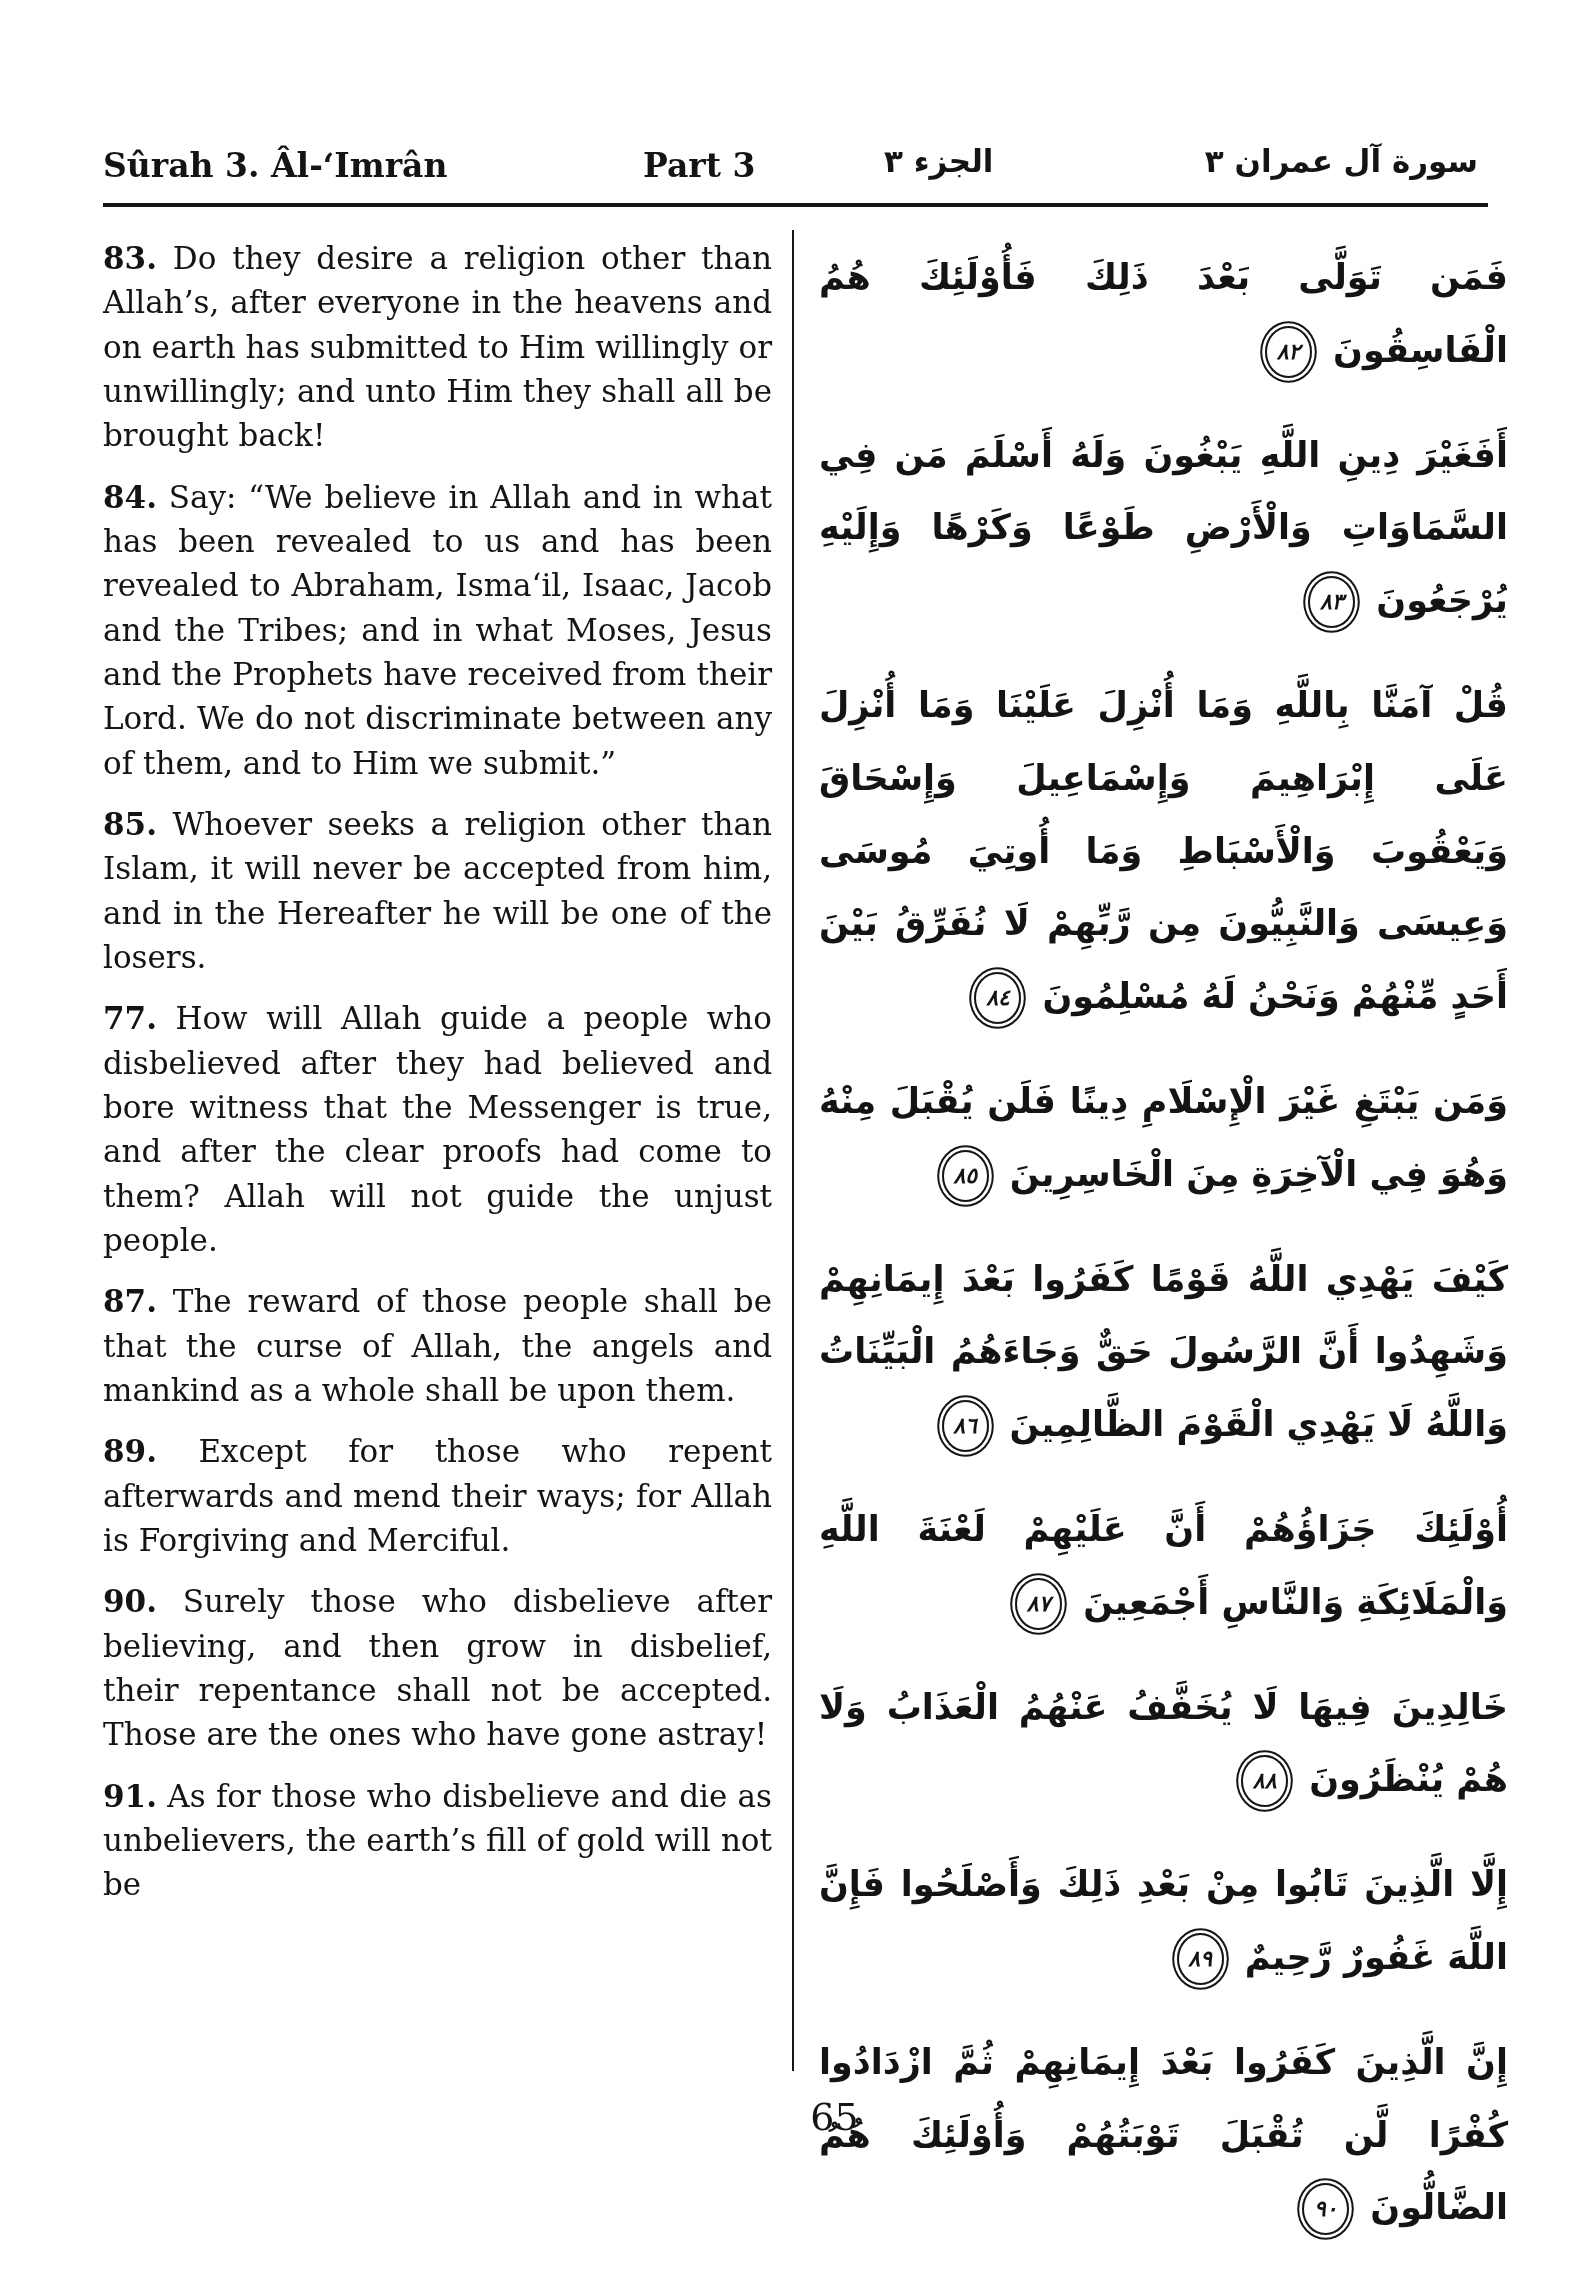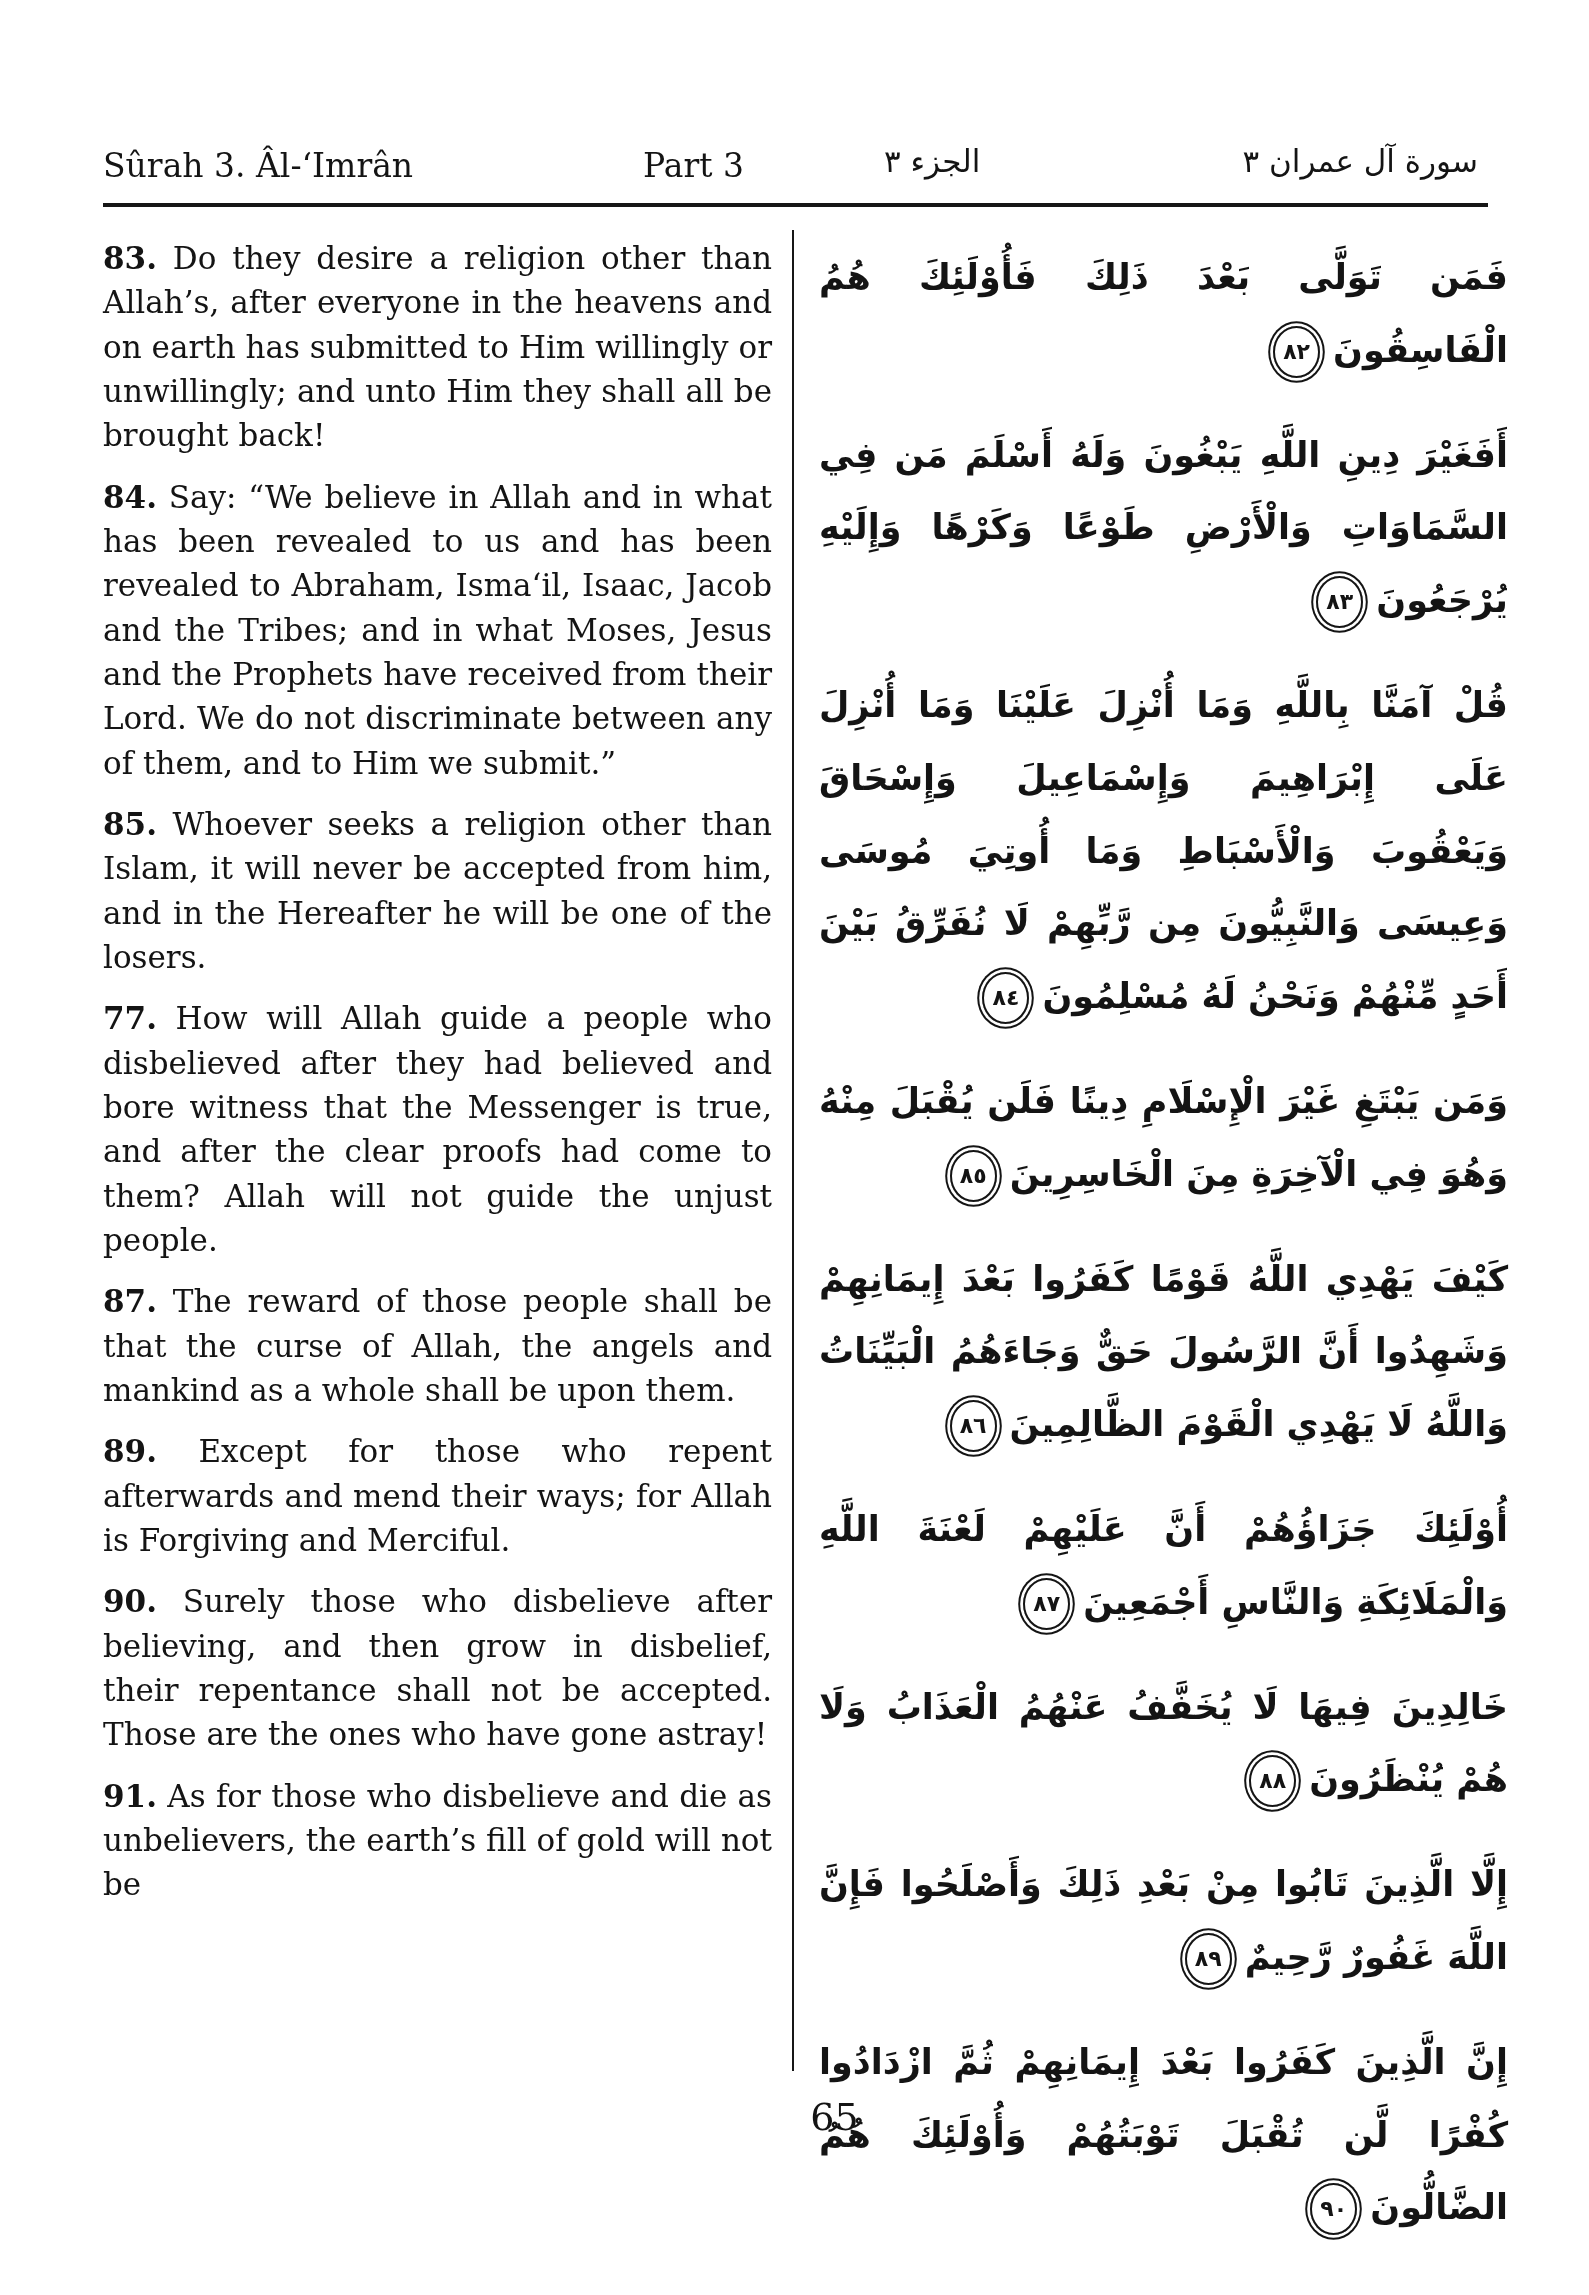--- a/index.html
+++ b/index.html
@@ -5,21 +5,21 @@
   html,body{margin:0;padding:0;background:#ffffff;}
   .page{
     position:relative;
     width:1589px;height:2295px;
     background:#ffffff;
     overflow:hidden;
     font-family:"DejaVu Serif", serif;
     color:#141414;
   }
   
-  .hdr-item{position:absolute;top:146px;font-weight:normal;font-size:33px;white-space:nowrap;}
+  .hdr-item{position:absolute;top:146px;font-weight:bold;font-size:33px;white-space:nowrap;}
   .hdr-surah-en{left:103px;}
   .hdr-part{left:643px;}
   .hdr-ar{font-family:"DejaVu Sans", sans-serif;font-size:31px;top:143px;}
   .hdr-juz{left:884px;}
   .hdr-surah-ar{left:auto;right:111px;}
   .hrule{
     position:absolute;left:103px;top:203px;width:1385px;height:4px;
     background:#161616;
   }
   .vrule{
@@ -41,26 +41,27 @@
     font-family:"DejaVu Sans", sans-serif;
     font-weight:bold;
     font-size:35px;line-height:2.08;
     text-align:justify;
     text-justify:inter-word;
   }
   .col-ar p{margin:0 0 32px 0;}
   .vnum{
     display:inline-flex;align-items:center;justify-content:center;
     width:43px;height:48px;
-    margin:0 13px;
+    margin:0 21px;
     border:2px solid #141414;border-radius:50%;
     box-shadow:0 0 0 2.8px #ffffff, 0 0 0 4.8px #141414;
     font-size:22px;font-weight:bold;
     vertical-align:middle;
     line-height:1;
+    font-style:italic;
   }
   .vnum:empty{display:none;}
   
   .pagenum{
     position:absolute;left:0;top:2095px;width:1589px;
     text-align:center;font-size:38px;padding-left:40px;
   }
 </style>
 </head>
 <body>

